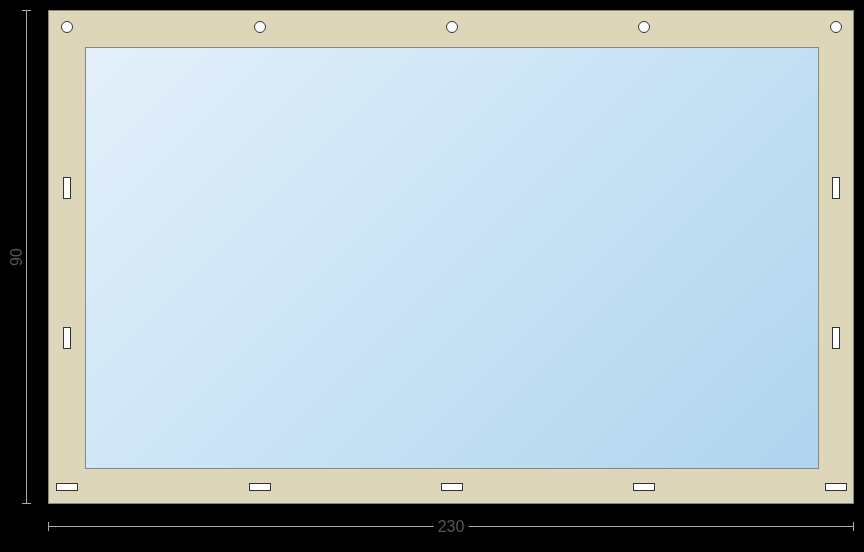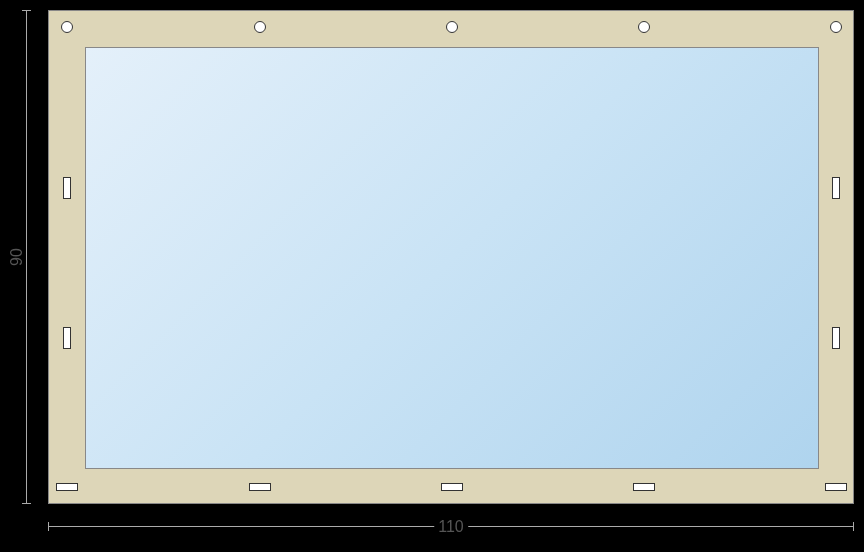--- a/index.html
+++ b/index.html
@@ -148,15 +148,15 @@
     <div class="slot-h" style="left:200px; top:472px;"></div>
     <div class="slot-h" style="left:392px; top:472px;"></div>
     <div class="slot-h" style="left:584px; top:472px;"></div>
     <div class="slot-h" style="left:776px; top:472px;"></div>
   </div>
 
   <div class="dim-v-line"></div>
   <div class="dim-v-text">90</div>
 
   <div class="dim-h-line"></div>
-  <div class="dim-h-text">110</div>
+  <div class="dim-h-text">230</div>
 
 </div>
 
 </body></html>

